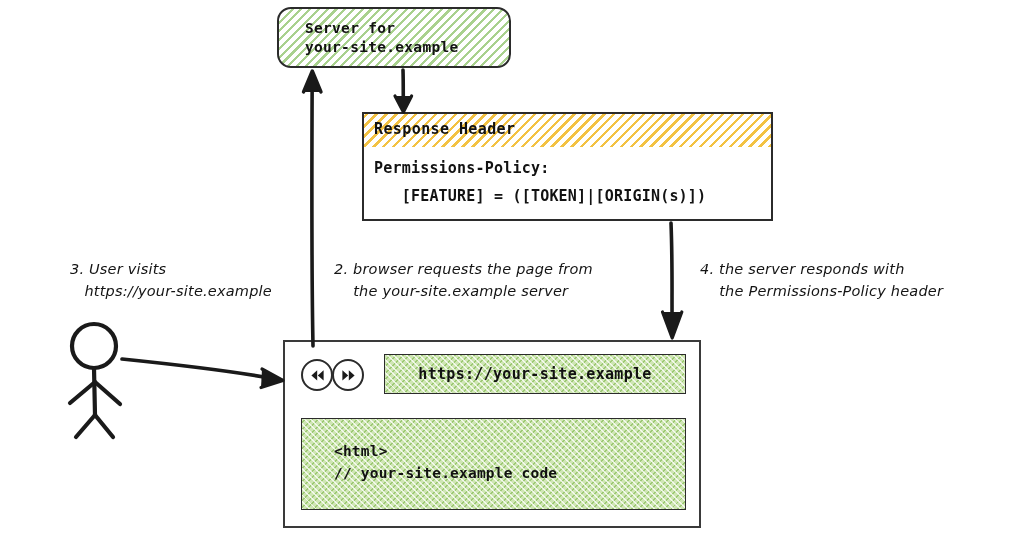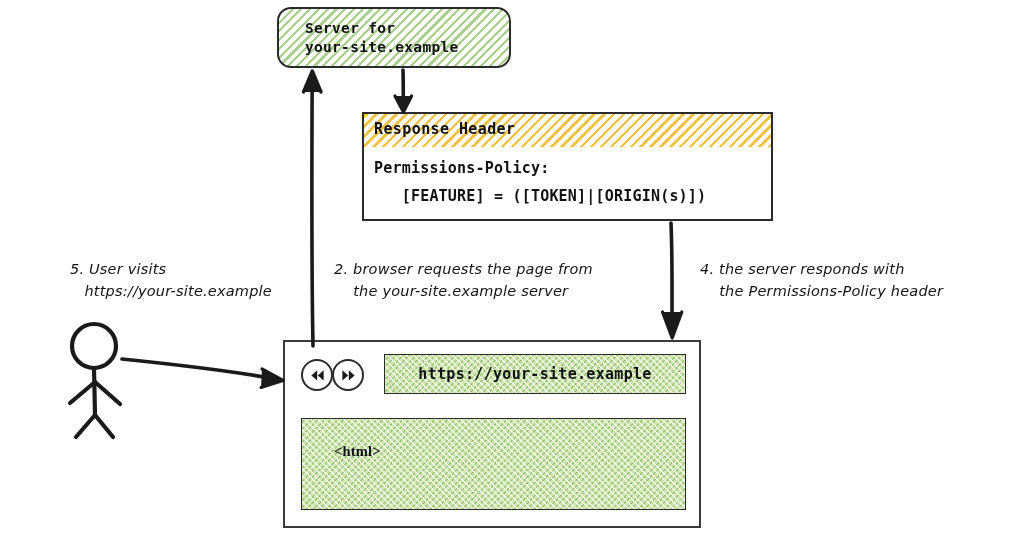--- a/index.html
+++ b/index.html
@@ -121,21 +121,21 @@
   #code-block{
     position:absolute;left:16px;top:14px;width:383px;height:90px;
     border:1.8px solid #2b2b2b;
     overflow:hidden;
   }
   #code-block .line{
     position:absolute;left:32px;
     font-size:14.5px;color:#111;font-weight:600;letter-spacing:.2px;
     white-space:pre;
   }
-  #code-line-1{top:24px;font-family:Liberation Serif, serif;}
+  #code-line-1{top:24px;}
   #code-line-2{top:46px;}
 
   
   .annotation{
     position:absolute;
     font-family:"DejaVu Sans",sans-serif;
     font-size:14.5px;
     line-height:22px;
     color:#141414;
     white-space:pre;
@@ -192,25 +192,26 @@
       </div>
 
       <div class="cross-green" id="url-bar">
         <div class="label" title="Enter address">https://your-site.example</div>
       </div>
     </div>
 
     <div id="page-viewport">
       <div class="cross-green" id="code-block">
         <div class="line" id="code-line-1">&lt;html&gt;</div>
+        <div class="line" id="code-line-2">// your-site.example code</div>
       </div>
     </div>
   </div>
 
-  <div class="annotation" id="annotation-1">5. User visits
+  <div class="annotation" id="annotation-1">3. User visits
    https://your-site.example</div>
   <div class="annotation" id="annotation-2">2. browser requests the page from
     the your-site.example server</div>
   <div class="annotation" id="annotation-3">4. the server responds with
     the Permissions-Policy header</div>
 
   <svg id="ink" viewBox="0 0 1012 538">
     <g fill="none" stroke="#1a1a1a" stroke-linecap="round" stroke-linejoin="round">
 
       <g>

